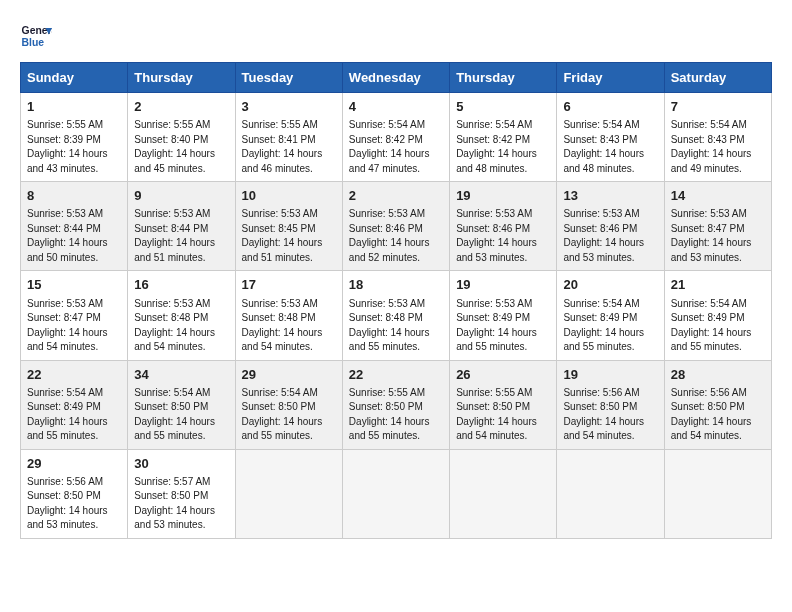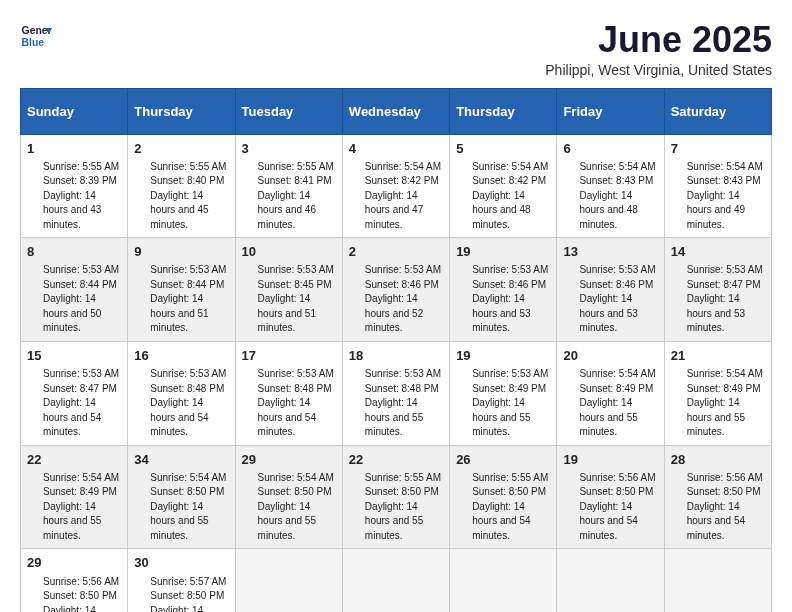--- a/index.html
+++ b/index.html
@@ -42,21 +42,21 @@
     .calendar {
       width: 100%;
       border-collapse: collapse;
       border: 1px solid #ccc;
     }
     .calendar th {
       background-color: #2563b0;
       color: white;
       font-size: 13px;
       font-weight: bold;
-      padding: 15px 6px;
+      padding: 7px 6px;
       text-align: left;
       border: 1px solid #1a4d9a;
     }
     .calendar td {
       vertical-align: top;
       border: 1px solid #ccc;
       padding: 5px 6px;
       width: calc(100% / 7);
       min-height: 80px;
       background: #fff;
@@ -70,40 +70,35 @@
     .day-number {
       font-size: 13px;
       font-weight: bold;
       display: block;
       margin-bottom: 2px;
     }
     .day-info {
       font-size: 10px;
       color: #222;
       line-height: 1.45;
-      margin-left: 16px;
     }
     .row-shaded td {
       background-color: #f0f0f0;
     }
   </style>
 </head>
 <body>
 
 <div class="header-area">
   <div class="logo">
     <svg class="logo-icon" viewBox="0 0 40 40" xmlns="http://www.w3.org/2000/svg">
       <text x="2" y="18" font-size="13" font-weight="bold" fill="#1a1a2e" font-family="Arial">General</text>
       <text x="2" y="32" font-size="13" font-weight="bold" fill="#2563b0" font-family="Arial">Blue</text>
       <polygon points="32,10 40,10 36,18" fill="#2563b0"></polygon>
     </svg>
-  </div>
-  <div class="title-area">
-    <div class="month-title">June 2025</div>
-    <div class="location">Philippi, West Virginia, United States</div>
   </div>
 </div>
 
 <table class="calendar">
   <thead>
     <tr>
       <th>Sunday</th>
       <th>Thursday</th>
       <th>Tuesday</th>
       <th>Wednesday</th>

